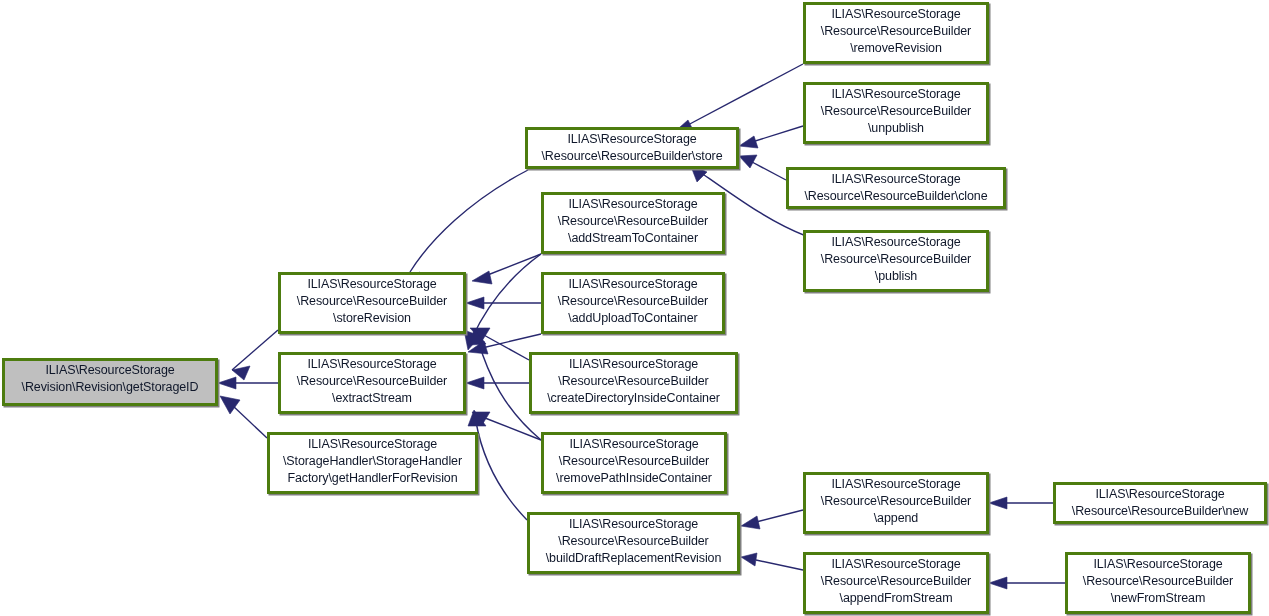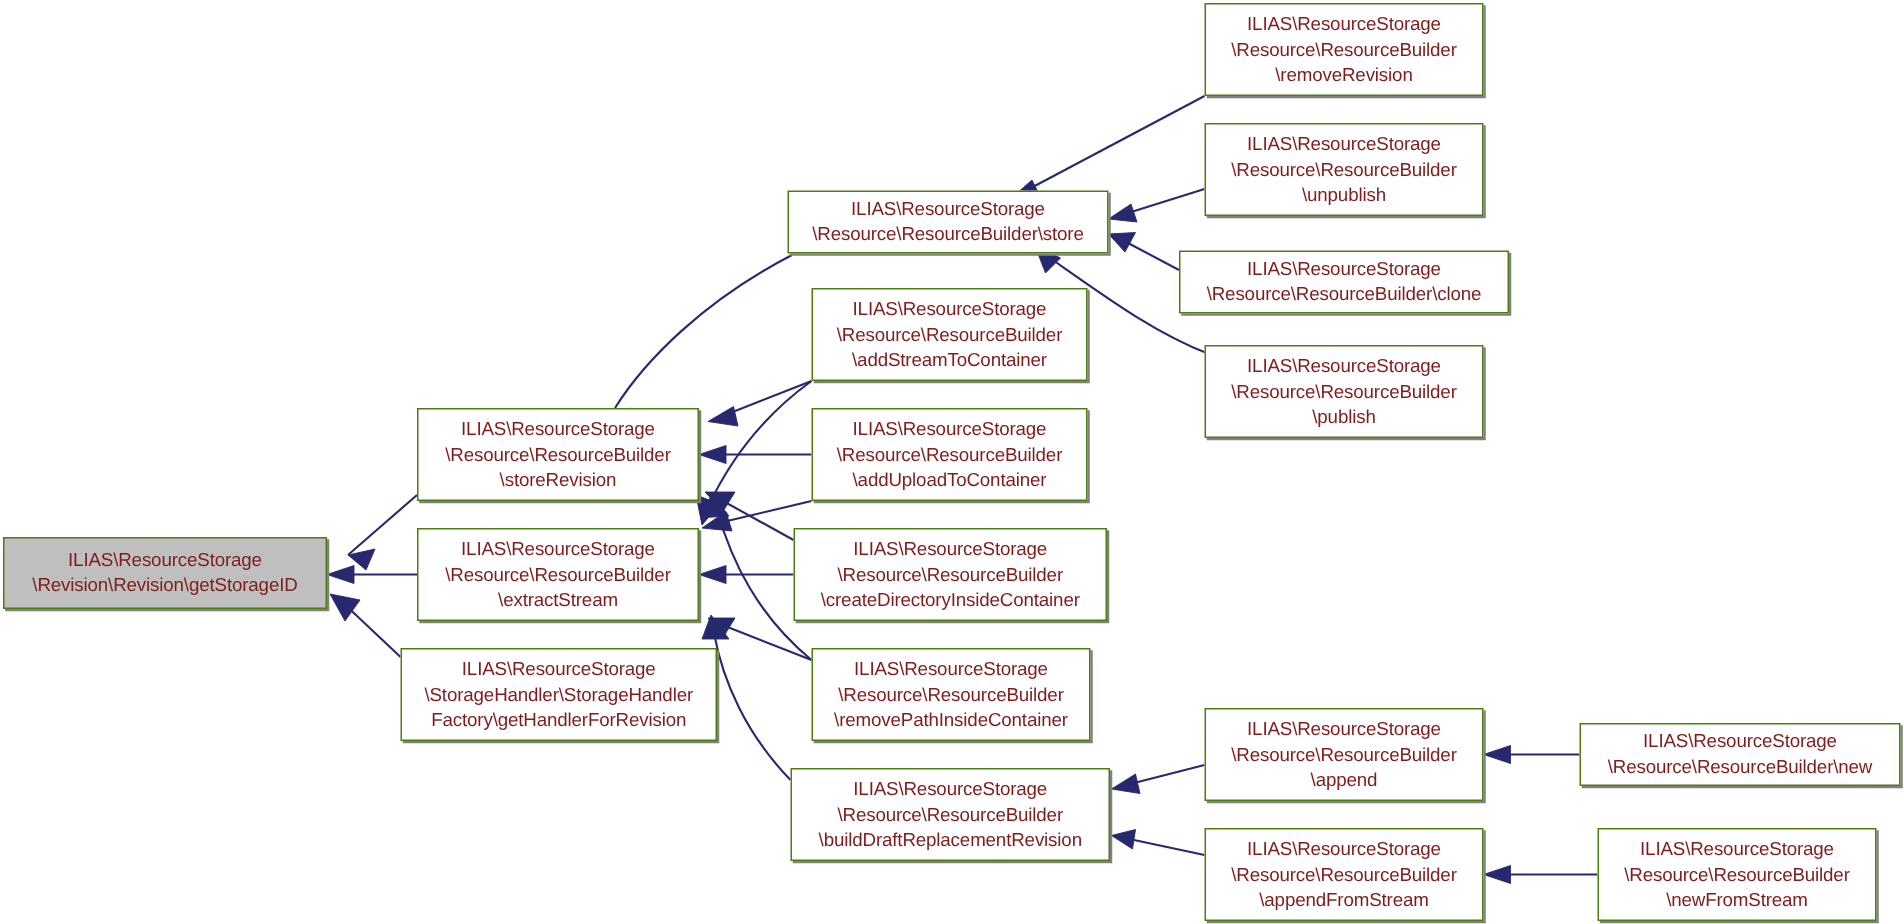--- a/index.html
+++ b/index.html
@@ -30,27 +30,26 @@
   }
   .edge-head {
     fill: #28286e;
     stroke: #28286e;
     stroke-width: 0.6px;
   }
   .node-box {
     position: absolute;
     box-sizing: border-box;
     background: #ffffff;
-    border: 1px solid #4d7c0f;
+    border: 3px solid #4d7c0f;
     box-shadow: 1.5px 1.5px 0 0 #808080;
     display: flex;
-    align-items: center;
     justify-content: center;
     text-align: center;
-    color: #7f1d1d;
+    color: #0f172a;
     font-size: 12.5px;
     line-height: 1.36;
     letter-spacing: -0.1px;
     white-space: pre-line;
     padding: 1px 3px;
   }
   .node-box.highlight {
     background: #bfbfbf;
   }
   .node-label {

